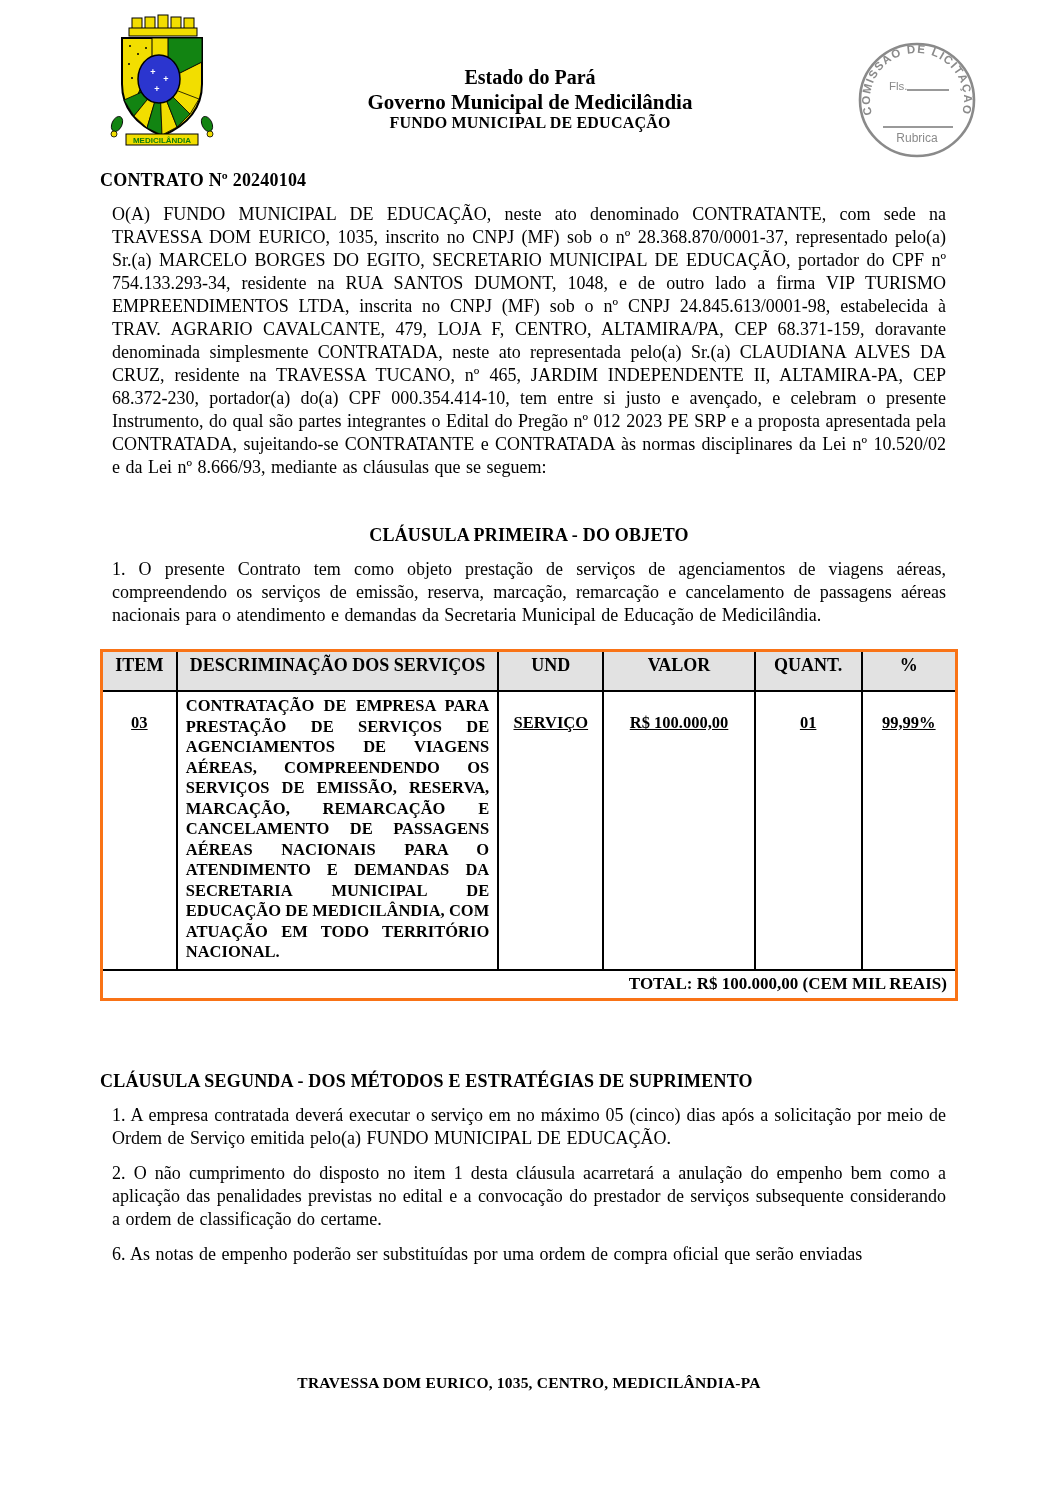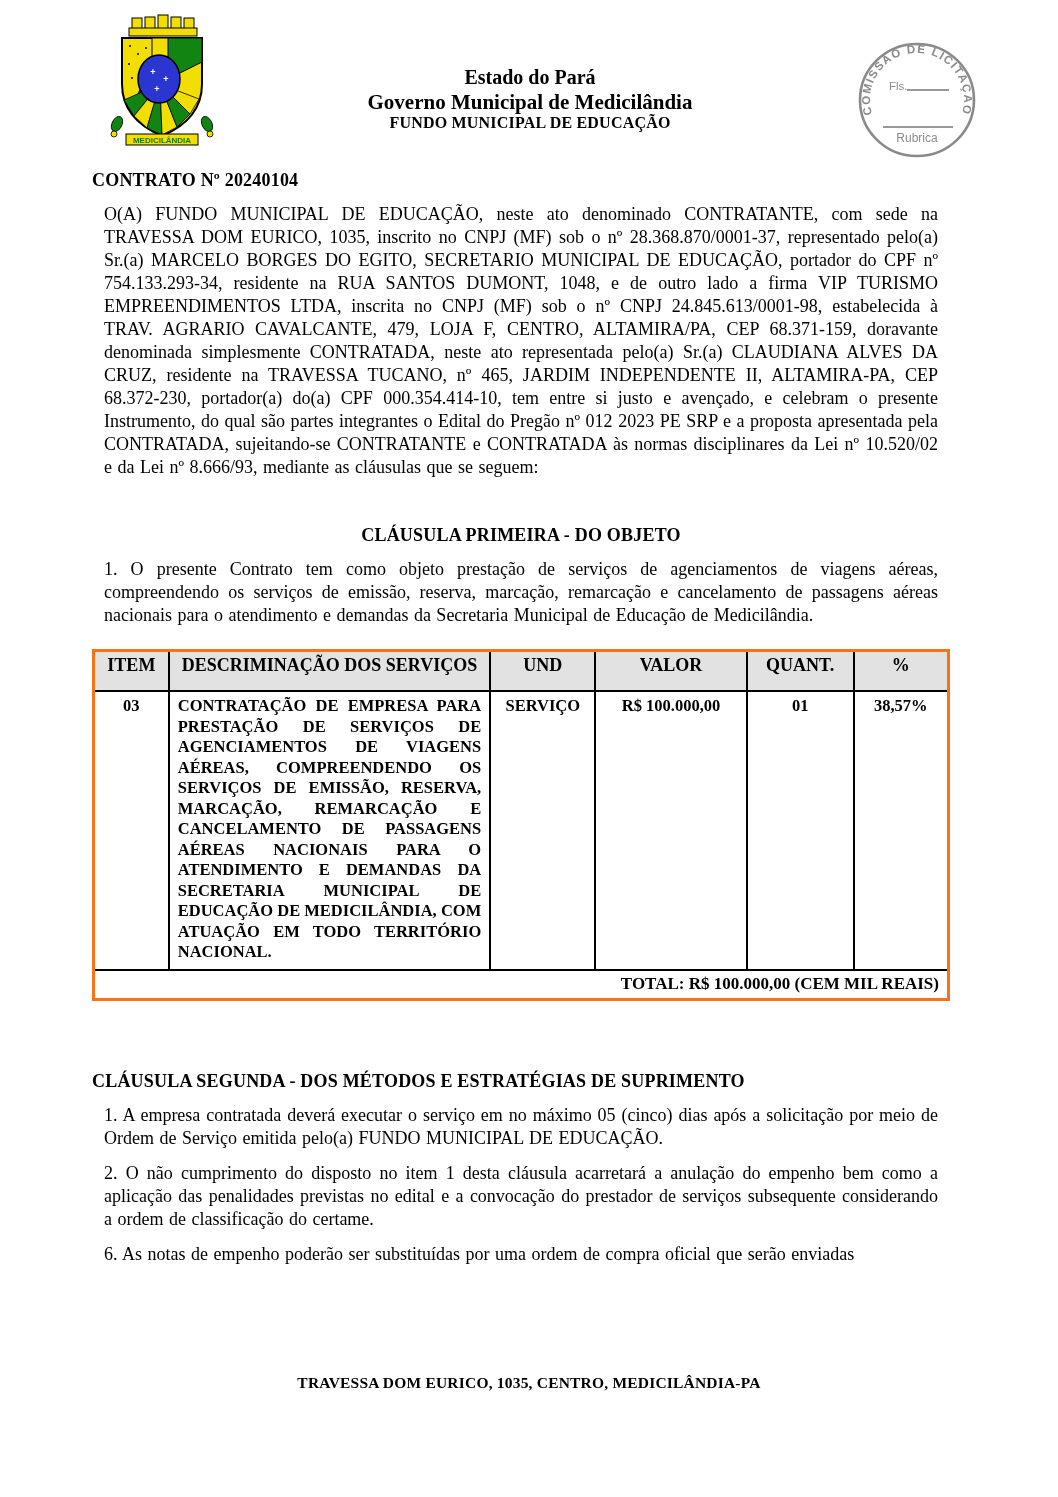--- a/index.html
+++ b/index.html
@@ -17,21 +17,21 @@
     position:absolute; left:240px; top:66px; width:580px;
     text-align:center; font-weight:bold; line-height:1.18;
   }
   .header-line1 { font-size:20px; }
   .header-line2 { font-size:21px; }
   .header-line3 { font-size:16px; letter-spacing:.2px; }
   .stamp { position:absolute; left:856px; top:40px; width:122px; height:120px; }
 
   
   .content {
-    position:absolute; left:92px; top:170px; width:858px;
+    position:absolute; left:100px; top:170px; width:858px;
   }
   .doc-title { font-size:18px; font-weight:bold; letter-spacing:.2px; }
   p.body-par {
     margin:12px; font-size:18px; line-height:23px;
     text-align:justify; word-spacing:1px;
   }
   .intro { margin-top:44px; }
   .section-heading {
     margin:0; font-size:18px; font-weight:bold; letter-spacing:.2px;
   }
@@ -49,21 +49,21 @@
   }
   table.services th, table.services td {
     border:2px solid #000;
     vertical-align:top;
   }
   table.services th {
     background:#e2e2e2;
     font-size:18px; text-align:center;
     padding:3px 4px 14px 4px;
   }
-  td.c-center { text-align:center; font-size:16.5px; padding-top:4px; }
+  td.c-center { text-align:center; font-size:16.5px; padding-top:21px;text-decoration:underline; }
   td.c-desc {
     font-size:16.5px; line-height:20.5px; text-align:justify;
     padding:4px 8px 6px 8px;
   }
   td.total-cell {
     text-align:right; font-size:17px; padding:3px 8px 4px 4px;
   }
 
   
   .footer-address {
@@ -178,21 +178,21 @@
           <th>%</th>
         </tr>
       </thead>
       <tbody>
         <tr>
           <td class="c-center">03</td>
           <td class="c-desc">CONTRATAÇÃO DE EMPRESA PARA PRESTAÇÃO DE SERVIÇOS DE AGENCIAMENTOS DE VIAGENS AÉREAS, COMPREENDENDO OS SERVIÇOS DE EMISSÃO, RESERVA, MARCAÇÃO, REMARCAÇÃO E CANCELAMENTO DE PASSAGENS AÉREAS NACIONAIS PARA O ATENDIMENTO E DEMANDAS DA SECRETARIA MUNICIPAL DE EDUCAÇÃO DE MEDICILÂNDIA, COM ATUAÇÃO EM TODO TERRITÓRIO NACIONAL.</td>
           <td class="c-center">SERVIÇO</td>
           <td class="c-center">R$ 100.000,00</td>
           <td class="c-center">01</td>
-          <td class="c-center">38,57%</td>
+          <td class="c-center">99,99%</td>
         </tr>
         <tr>
           <td class="total-cell" colspan="6">TOTAL: R$ 100.000,00 (CEM MIL REAIS)</td>
         </tr>
       </tbody>
     </table>
 
     <h2 class="section-heading h-clause2">CLÁUSULA SEGUNDA - DOS MÉTODOS E ESTRATÉGIAS DE SUPRIMENTO</h2>
 
     <p class="body-par par-after-heading">1. A empresa contratada deverá executar o serviço em no máximo 05 (cinco) dias após a solicitação por meio de Ordem de Serviço emitida pelo(a) FUNDO MUNICIPAL DE EDUCAÇÃO.</p>

